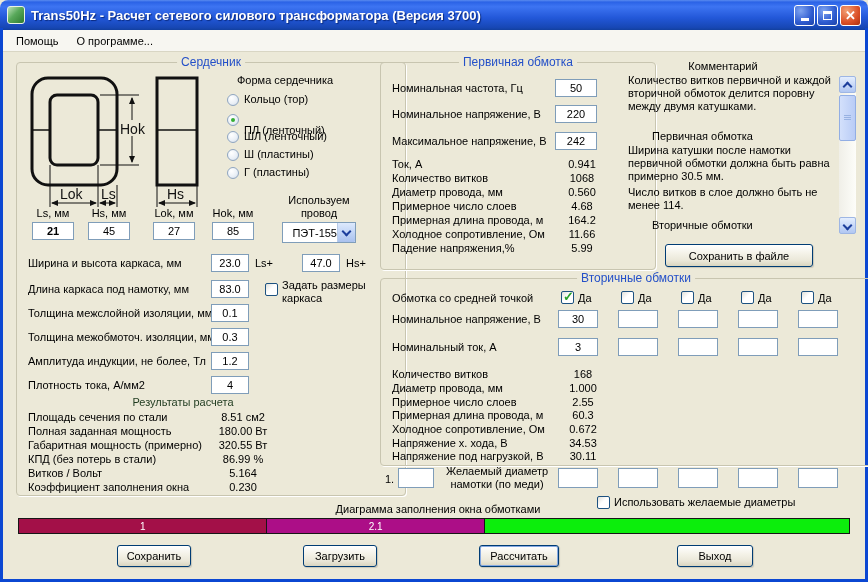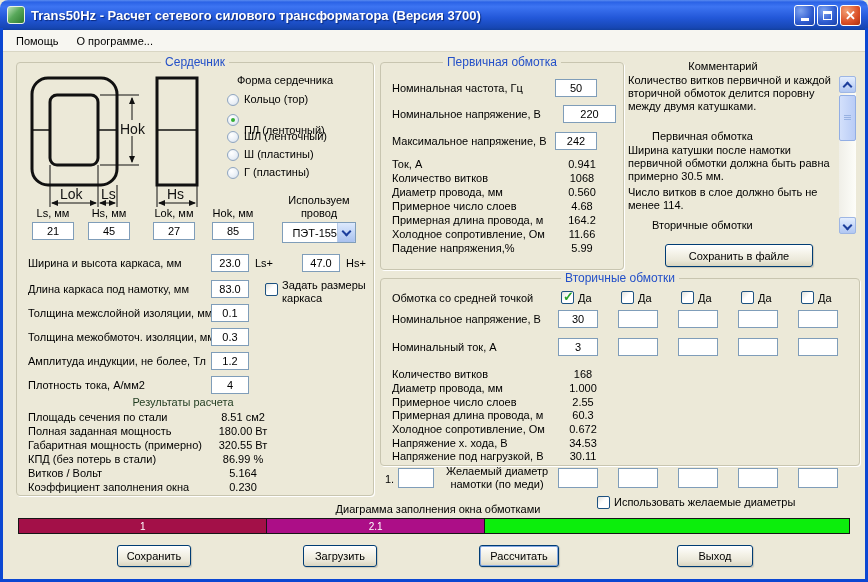--- a/index.html
+++ b/index.html
@@ -17,21 +17,21 @@
   .wbtn.b-min,.wbtn.b-max{background:radial-gradient(circle at 30% 25%,#7FA4F0,#2E5BD0 60%,#1E43A8);}
   .wbtn.b-close{background:radial-gradient(circle at 30% 25%,#F2A075,#DB5027 60%,#AE2F0E);}
   .g-min{width:8px;height:3px;background:#fff;margin-top:9px;}
   .g-max{width:9px;height:9px;border:1px solid #fff;border-top-width:3px;box-sizing:border-box;}
   .g-close{color:#fff;font-weight:bold;font-size:13px;line-height:1;}
   .menubar{position:absolute;left:3px;top:30px;width:862px;height:22px;background:#F7F6F1;border-bottom:1px solid #D9D6C4;box-sizing:border-box;display:flex;align-items:center;padding-left:4px;}
   .mitem{padding:3px 9px;white-space:nowrap;}
   .bord{position:absolute;background:#0B47D2;}
   
   #client{position:absolute;left:3px;top:52px;width:862px;height:527px;background:#ECE9D8;}
-  .gb{position:absolute;border:1px solid #C8C5B0;border-radius:4px;box-shadow:1px 1px 0 #FFFFFF;}
+  .gb{position:absolute;border:1px solid #C8C5B0;border-radius:4px;box-shadow:1px 1px 0 #FFFFFF;padding-left:32px;}
   .legend{position:absolute;top:-8px;left:50%;transform:translateX(-50%);background:#ECE9D8;padding:0 4px;color:#2450C8;font-size:12px;white-space:nowrap;}
   .t{position:absolute;white-space:nowrap;font-size:11px;}
   .wrap{white-space:normal;line-height:13px;}
   .val{position:absolute;text-align:center;font-size:11px;}
   .inp{position:absolute;height:18px;border:1px solid #7F9DB9;background:#fff;font:11px "Liberation Sans",sans-serif;text-align:center;padding:0;box-sizing:border-box;}
   .rad{position:absolute;width:12px;height:12px;border-radius:50%;border:1px solid #8FA5C0;box-sizing:border-box;
     background:radial-gradient(circle at 35% 30%,#FFFFFF,#E9EFF6 60%,#C9D5E2);}
   .rad.on::after{content:"";position:absolute;left:3px;top:3px;width:4px;height:4px;border-radius:50%;background:#35AE35;}
   .cb{position:absolute;width:13px;height:13px;border:1px solid #1D5281;border-radius:2px;box-sizing:border-box;
     background:linear-gradient(135deg,#DFDFD9,#FFFFFF 45%);}
@@ -135,21 +135,21 @@
     <span class="t" style="left:241px;top:78px">ШЛ (ленточный)</span>
     <span class="rad" style="left:224px;top:97px"></span>
     <span class="t" style="left:241px;top:96px">Ш (пластины)</span>
     <span class="rad" style="left:224px;top:115px"></span>
     <span class="t" style="left:241px;top:114px">Г (пластины)</span>
 
     <span class="val" style="left:29px;top:155px;width:42px">Ls, мм</span>
     <span class="val" style="left:85px;top:155px;width:42px">Hs, мм</span>
     <span class="val" style="left:150px;top:155px;width:42px">Lok, мм</span>
     <span class="val" style="left:209px;top:155px;width:42px">Hok, мм</span>
-    <input class="inp" style="left: 29px; top: 170px; width: 42px;" value="21">
+    <input class="inp" style="left: 29px; top: 170px; width: 42px; font-weight: bold;" value="21">
     <input class="inp" style="left: 85px; top: 170px; width: 42px;" value="45">
     <input class="inp" style="left: 150px; top: 170px; width: 42px;" value="27">
     <input class="inp" style="left: 209px; top: 170px; width: 42px;" value="85">
 
     <span class="val wrap" style="left:266px;top:142px;width:100px">Используем провод</span>
     <div class="dd" style="left:279px;top:170px;width:74px">
       <span class="dd-text">ПЭТ-155</span>
       <span class="dd-btn">
           <span class="chev"></span>
         </span>
@@ -188,21 +188,21 @@
     <span class="val" style="left:195px;top:415px;width:90px">5.164</span>
     <span class="t" style="left:25px;top:429px">Коэффициент заполнения окна</span>
     <span class="val" style="left:195px;top:429px;width:90px">0.230</span>
 
     <div class="gb" style="left:377px;top:10px;width:242px;height:206px">
       <span class="legend">Первичная обмотка</span>
     </div>
     <span class="t" style="left:389px;top:30px">Номинальная частота, Гц</span>
     <input class="inp" style="left: 552px; top: 27px; width: 42px;" value="50">
     <span class="t" style="left:389px;top:56px">Номинальное напряжение, В</span>
-    <input class="inp" style="left: 552px; top: 53px; width: 53px; margin-left: 8px;" value="220">
+    <input class="inp" style="left: 552px; top: 53px; width: 42px;" value="220">
     <span class="t" style="left:389px;top:83px">Максимальное напряжение, В</span>
     <input class="inp" style="left: 552px; top: 80px; width: 42px;" value="242">
 
     <span class="t" style="left:389px;top:106px">Ток, А</span>
     <span class="val" style="left:545px;top:106px;width:68px">0.941</span>
     <span class="t" style="left:389px;top:120px">Количество витков</span>
     <span class="val" style="left:545px;top:120px;width:68px">1068</span>
     <span class="t" style="left:389px;top:134px">Диаметр провода, мм</span>
     <span class="val" style="left:545px;top:134px;width:68px">0.560</span>
     <span class="t" style="left:389px;top:148px">Примерное число слоев</span>

